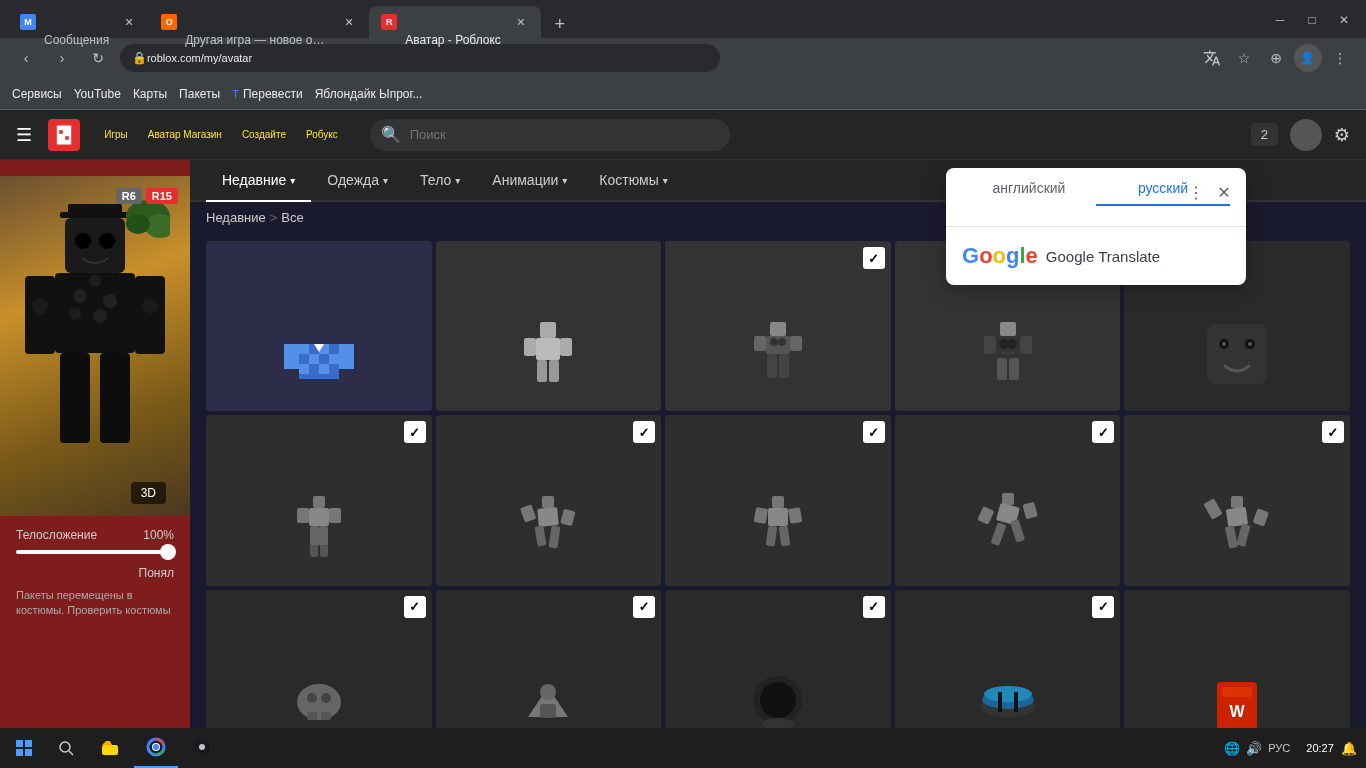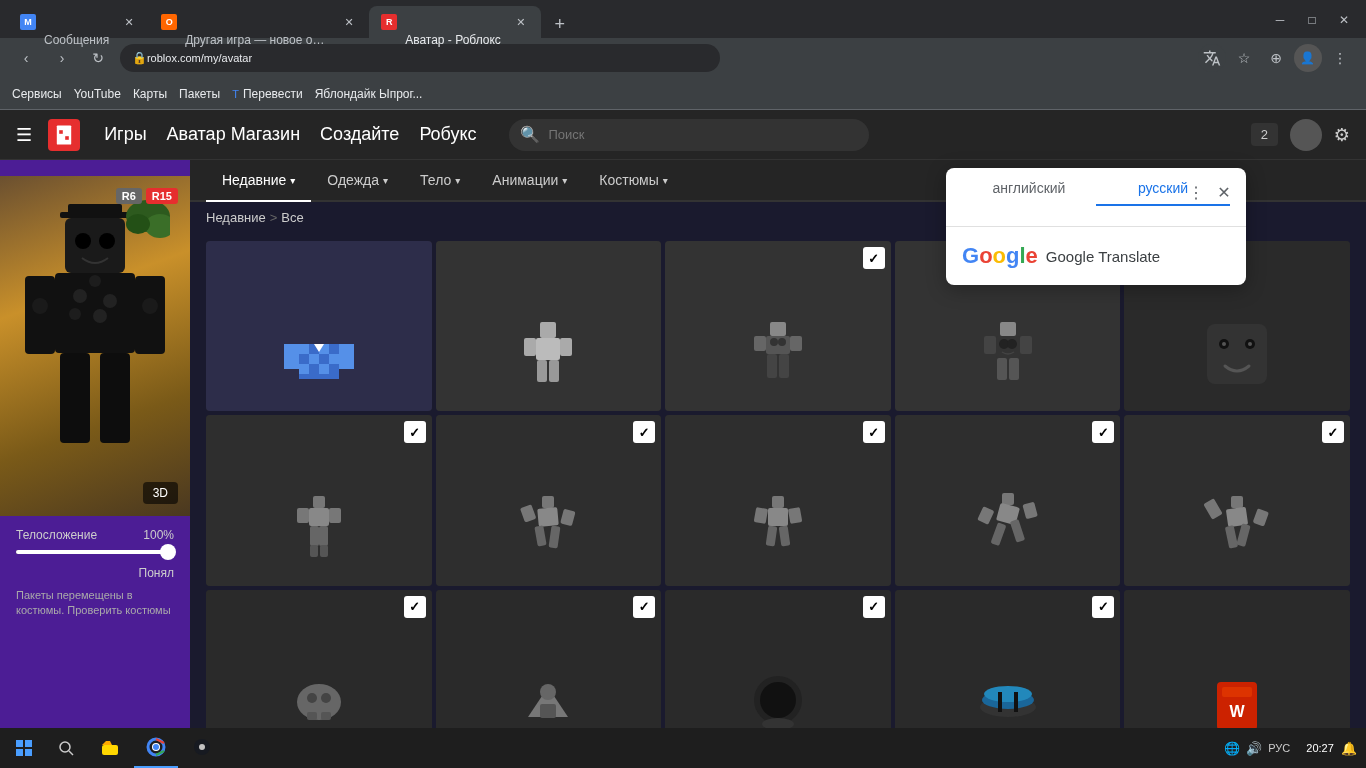--- a/index.html
+++ b/index.html
@@ -32,34 +32,34 @@
     .page-content { flex: 1; background: #1a1a2e; position: relative; overflow: hidden; }
 
     
     .roblox-page { width: 100%; height: 100%; background: #1a1a2e; display: flex; flex-direction: column; }
 
     
     .roblox-nav { background: #252525; height: 50px; display: flex; align-items: center; padding: 0 16px; gap: 16px; border-bottom: 1px solid #333; }
     .roblox-menu-icon { color: #fff; font-size: 18px; cursor: pointer; }
     .roblox-logo { width: 32px; height: 32px; background: #e62e2e; border-radius: 4px; display: flex; align-items: center; justify-content: center; color: #fff; font-weight: bold; font-size: 14px; }
     .roblox-nav-links { display: flex; gap: 20px; margin-left: 8px; }
-    .roblox-nav-link { color: #ffffff; font-size: 18px; cursor: pointer; font-weight: 500; }
+    .roblox-nav-link { color: #fde047; font-size: 10px; cursor: pointer; font-weight: 500; }
     .roblox-search { flex: 1; max-width: 360px; margin-left: 16px; background: #333; border-radius: 20px; height: 32px; display: flex; align-items: center; padding: 0 12px; gap: 8px; }
     .roblox-search input { background: transparent; border: none; outline: none; color: #ccc; font-size: 13px; width: 100%; }
     .roblox-nav-right { margin-left: auto; display: flex; align-items: center; gap: 12px; }
     .robux-count { color: #ccc; font-size: 13px; }
     .settings-icon { color: #ccc; font-size: 18px; cursor: pointer; }
     .avatar-nav-icon { width: 32px; height: 32px; background: #555; border-radius: 50%; }
 
     
     .main-content { display: flex; flex: 1; overflow: hidden; }
 
     
-    .left-sidebar { width: 190px; background: #4c1d95; flex-shrink: 0; padding: 16px 0; }
-    .avatar-3d-btn { position: absolute; bottom: 12px; right: 12px; background: rgba(0,0,0,0.6); color: #fff; padding: 4px 10px; border-radius: 4px; font-size: 12px; cursor: pointer; }
+    .left-sidebar { width: 190px; background: #7f1d1d; flex-shrink: 0; padding: 16px 0; }
+    .avatar-3d-btn { position: absolute; bottom: 12px; right: 24px; background: rgba(0,0,0,0.6); color: #fff; padding: 4px 10px; border-radius: 4px; font-size: 12px; cursor: pointer; }
     .r6-r15-badge { position: absolute; top: 12px; right: 12px; display: flex; gap: 4px; }
     .badge { padding: 2px 6px; border-radius: 3px; font-size: 11px; font-weight: bold; cursor: pointer; }
     .badge-r6 { background: #666; color: #fff; }
     .badge-r15 { background: #e62e2e; color: #fff; }
     .body-scale { padding: 12px 16px; }
     .body-scale-title { color: #ccc; font-size: 12px; margin-bottom: 8px; display: flex; justify-content: space-between; }
     .scale-percent { color: #ccc; font-size: 12px; }
     .scale-bar { width: 100%; height: 4px; background: #444; border-radius: 2px; position: relative; cursor: pointer; }
     .scale-fill { height: 4px; background: #fff; border-radius: 2px; width: 100%; }
     .scale-thumb { width: 16px; height: 16px; background: #fff; border-radius: 50%; position: absolute; right: -2px; top: -6px; cursor: pointer; }

